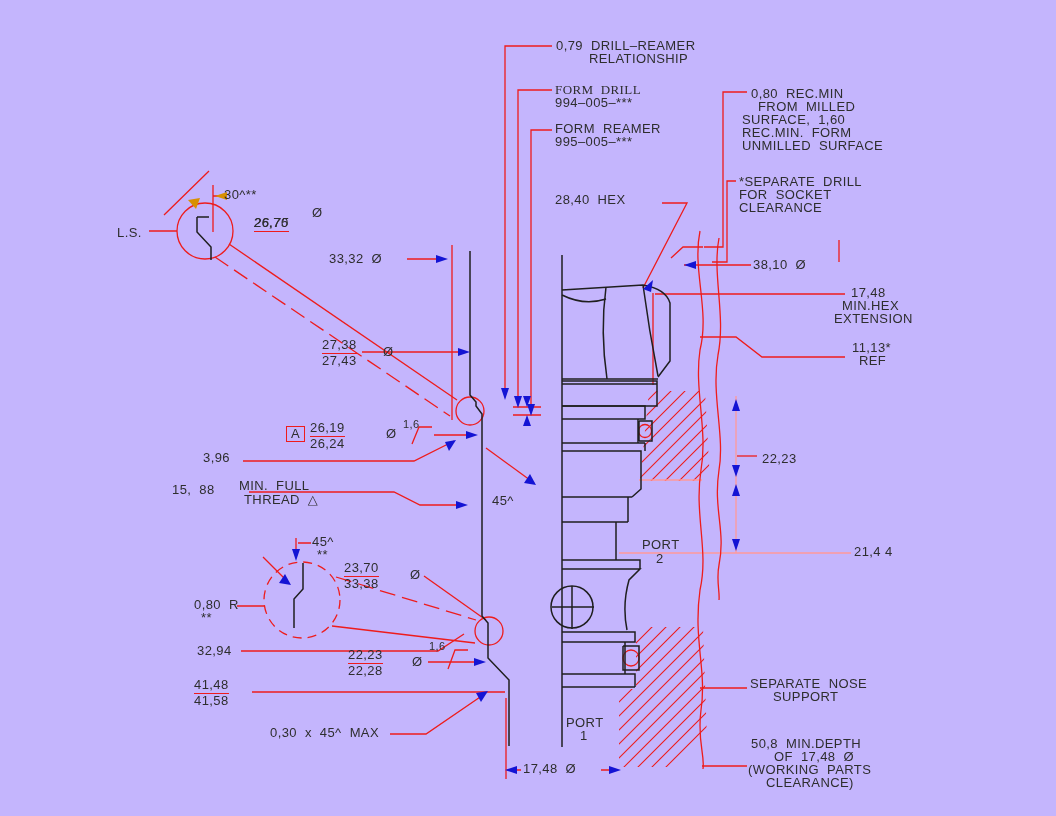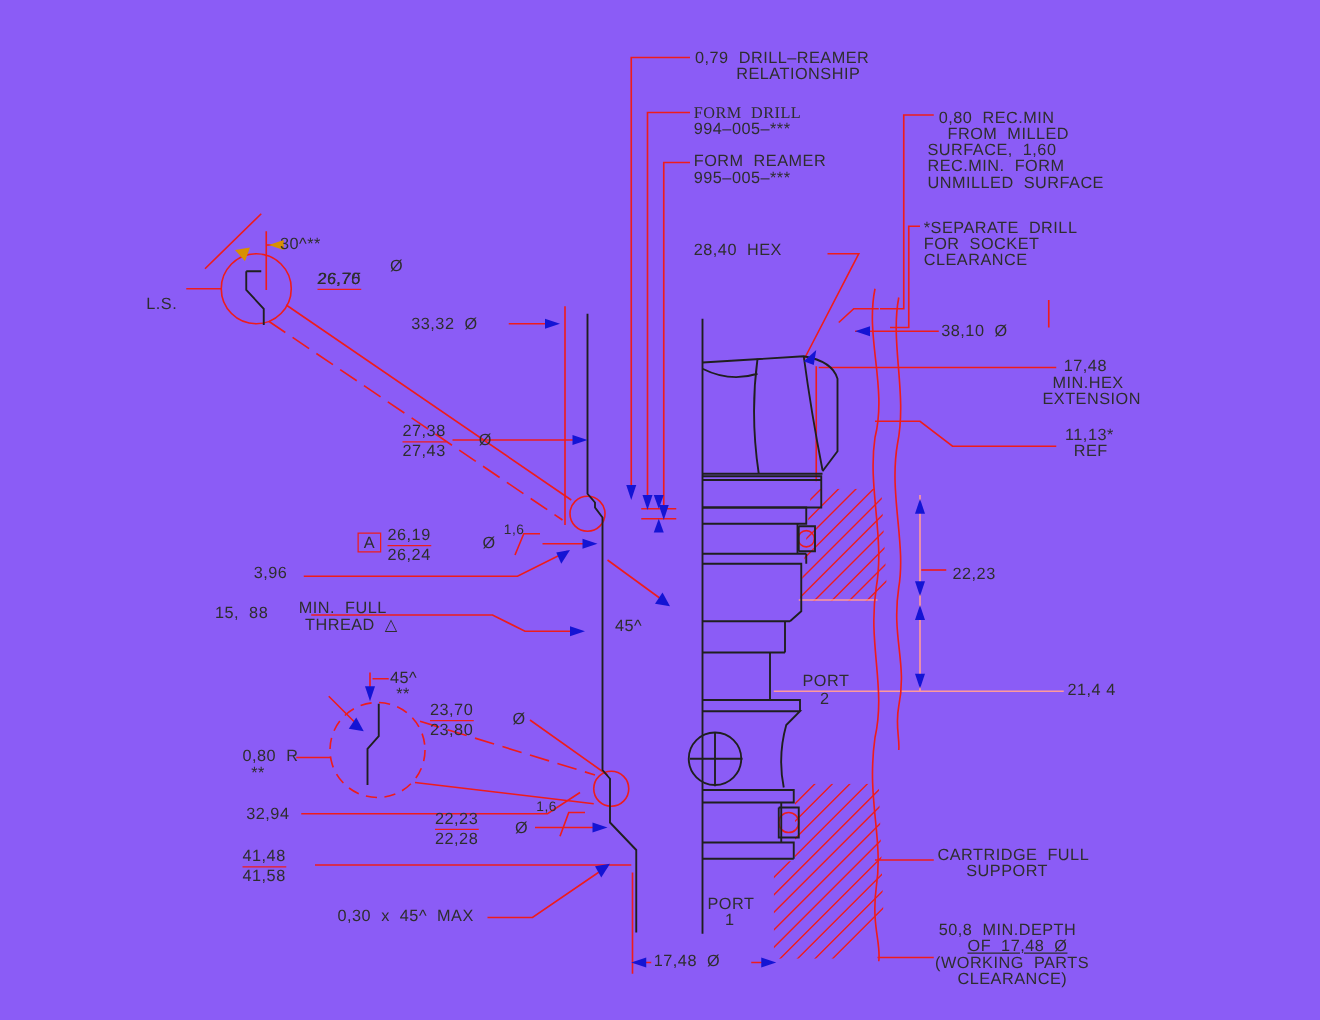--- a/index.html
+++ b/index.html
@@ -1,16 +1,16 @@
 <!DOCTYPE html>
 <html><head>
 <meta charset="utf-8">
 <style>
   html,body{margin:0;padding:0;background:#ffffff;}
-  #stage{position:relative;width:1056px;height:816px;background:#8b5cf6;overflow:hidden;
+  #stage{position:relative;width:1056px;height:816px;background:#c4b5fd;overflow:hidden;
          font-family:"Liberation Sans",sans-serif;}
   #stage svg{position:absolute;left:0;top:0;}
   .lbl{position:absolute;font-size:13px;line-height:1.05;color:#2e2e2e;
        letter-spacing:0.4px;white-space:pre;font-family:"Liberation Sans",sans-serif;}
   .u{border-bottom:1.5px solid #ee1c1c;padding-bottom:1px;}
   .datum{border:1.5px solid #ee1c1c;padding:0 4px;}
   .fs11{font-size:11px;}
 </style>
 </head>
 <body>
@@ -183,39 +183,39 @@
       <div class="lbl" style="left: 742px; top: 113px;">SURFACE,  1,60</div>
       <div class="lbl" style="left: 742px; top: 126px;">REC.MIN.  FORM</div>
       <div class="lbl" style="left: 742px; top: 139px;">UNMILLED  SURFACE</div>
       <div class="lbl" style="left: 739px; top: 175px;">*SEPARATE  DRILL</div>
       <div class="lbl" style="left: 739px; top: 188px;">FOR  SOCKET</div>
       <div class="lbl" style="left: 739px; top: 201px;">CLEARANCE</div>
       <div class="lbl" style="left: 224px; top: 188px;">30^**</div>
       <div class="lbl u" style="left: 254px; top: 216px;">26,70</div>
       <div class="lbl" style="left: 254px; top: 216px; font-style: italic;">26,75</div>
       <div class="lbl" style="left: 312px; top: 206px;">Ø</div>
-      <div class="lbl" style="left: 117px; top: 226px; margin-top: 10px;">L.S.</div>
+      <div class="lbl" style="left: 117px; top: 226px;">L.S.</div>
       <div class="lbl" style="left: 329px; top: 252px;">33,32  Ø</div>
       <div class="lbl u" style="left: 322px; top: 338px;">27,38</div>
       <div class="lbl" style="left: 322px; top: 354px;">27,43</div>
       <div class="lbl" style="left: 383px; top: 345px;">Ø</div>
       <div class="lbl datum" style="left: 286px; top: 426px;">A</div>
       <div class="lbl u" style="left: 310px; top: 421px;">26,19</div>
       <div class="lbl" style="left: 310px; top: 437px;">26,24</div>
       <div class="lbl" style="left: 386px; top: 427px;">Ø</div>
       <div class="lbl fs11" style="left: 403px; top: 419px;">1,6</div>
       <div class="lbl" style="left: 203px; top: 451px;">3,96</div>
       <div class="lbl" style="left: 172px; top: 483px;">15,  88</div>
       <div class="lbl" style="left: 239px; top: 479px;">MIN.  FULL</div>
       <div class="lbl" style="left: 244px; top: 493px;">THREAD  △</div>
       <div class="lbl" style="left: 492px; top: 494px;">45^</div>
       <div class="lbl" style="left: 312px; top: 535px;">45^</div>
       <div class="lbl" style="left: 317px; top: 548px;">**</div>
       <div class="lbl u" style="left: 344px; top: 561px;">23,70</div>
-      <div class="lbl" style="left: 344px; top: 577px;">23,80</div>
+      <div class="lbl" style="left: 344px; top: 577px;">33,38</div>
       <div class="lbl" style="left: 410px; top: 568px;">Ø</div>
       <div class="lbl" style="left: 194px; top: 598px;">0,80  R</div>
       <div class="lbl" style="left: 201px; top: 611px;">**</div>
       <div class="lbl" style="left: 197px; top: 644px;">32,94</div>
       <div class="lbl u" style="left: 348px; top: 648px;">22,23</div>
       <div class="lbl" style="left: 348px; top: 664px;">22,28</div>
       <div class="lbl" style="left: 412px; top: 655px;">Ø</div>
       <div class="lbl fs11" style="left: 429px; top: 641px;">1,6</div>
       <div class="lbl u" style="left: 194px; top: 678px;">41,48</div>
       <div class="lbl" style="left: 194px; top: 694px;">41,58</div>
@@ -226,21 +226,21 @@
       <div class="lbl" style="left: 753px; top: 258px;">38,10  Ø</div>
       <div class="lbl" style="left: 851px; top: 286px;">17,48</div>
       <div class="lbl" style="left: 842px; top: 299px;">MIN.HEX</div>
       <div class="lbl" style="left: 834px; top: 312px;">EXTENSION</div>
       <div class="lbl" style="left: 852px; top: 341px;">11,13*</div>
       <div class="lbl" style="left: 859px; top: 354px;">REF</div>
       <div class="lbl" style="left: 762px; top: 452px;">22,23</div>
       <div class="lbl" style="left: 642px; top: 538px;">PORT</div>
       <div class="lbl" style="left: 656px; top: 552px;">2</div>
       <div class="lbl" style="left: 854px; top: 545px;">21,4 4</div>
-      <div class="lbl" style="left: 750px; top: 677px;">CARTRIDGE  FULL</div>
+      <div class="lbl" style="left: 750px; top: 677px;">SEPARATE  NOSE</div>
       <div class="lbl" style="left: 773px; top: 690px;">SUPPORT</div>
       <div class="lbl" style="left: 751px; top: 737px;">50,8  MIN.DEPTH</div>
-      <div class="lbl" style="left: 774px; top: 750px; text-decoration: underline;">OF  17,48  Ø</div>
+      <div class="lbl" style="left: 774px; top: 750px;">OF  17,48  Ø</div>
       <div class="lbl" style="left: 748px; top: 763px;">(WORKING  PARTS</div>
       <div class="lbl" style="left: 766px; top: 776px;">CLEARANCE)</div>
     </div>
 
 </div>
 
 </body></html>

